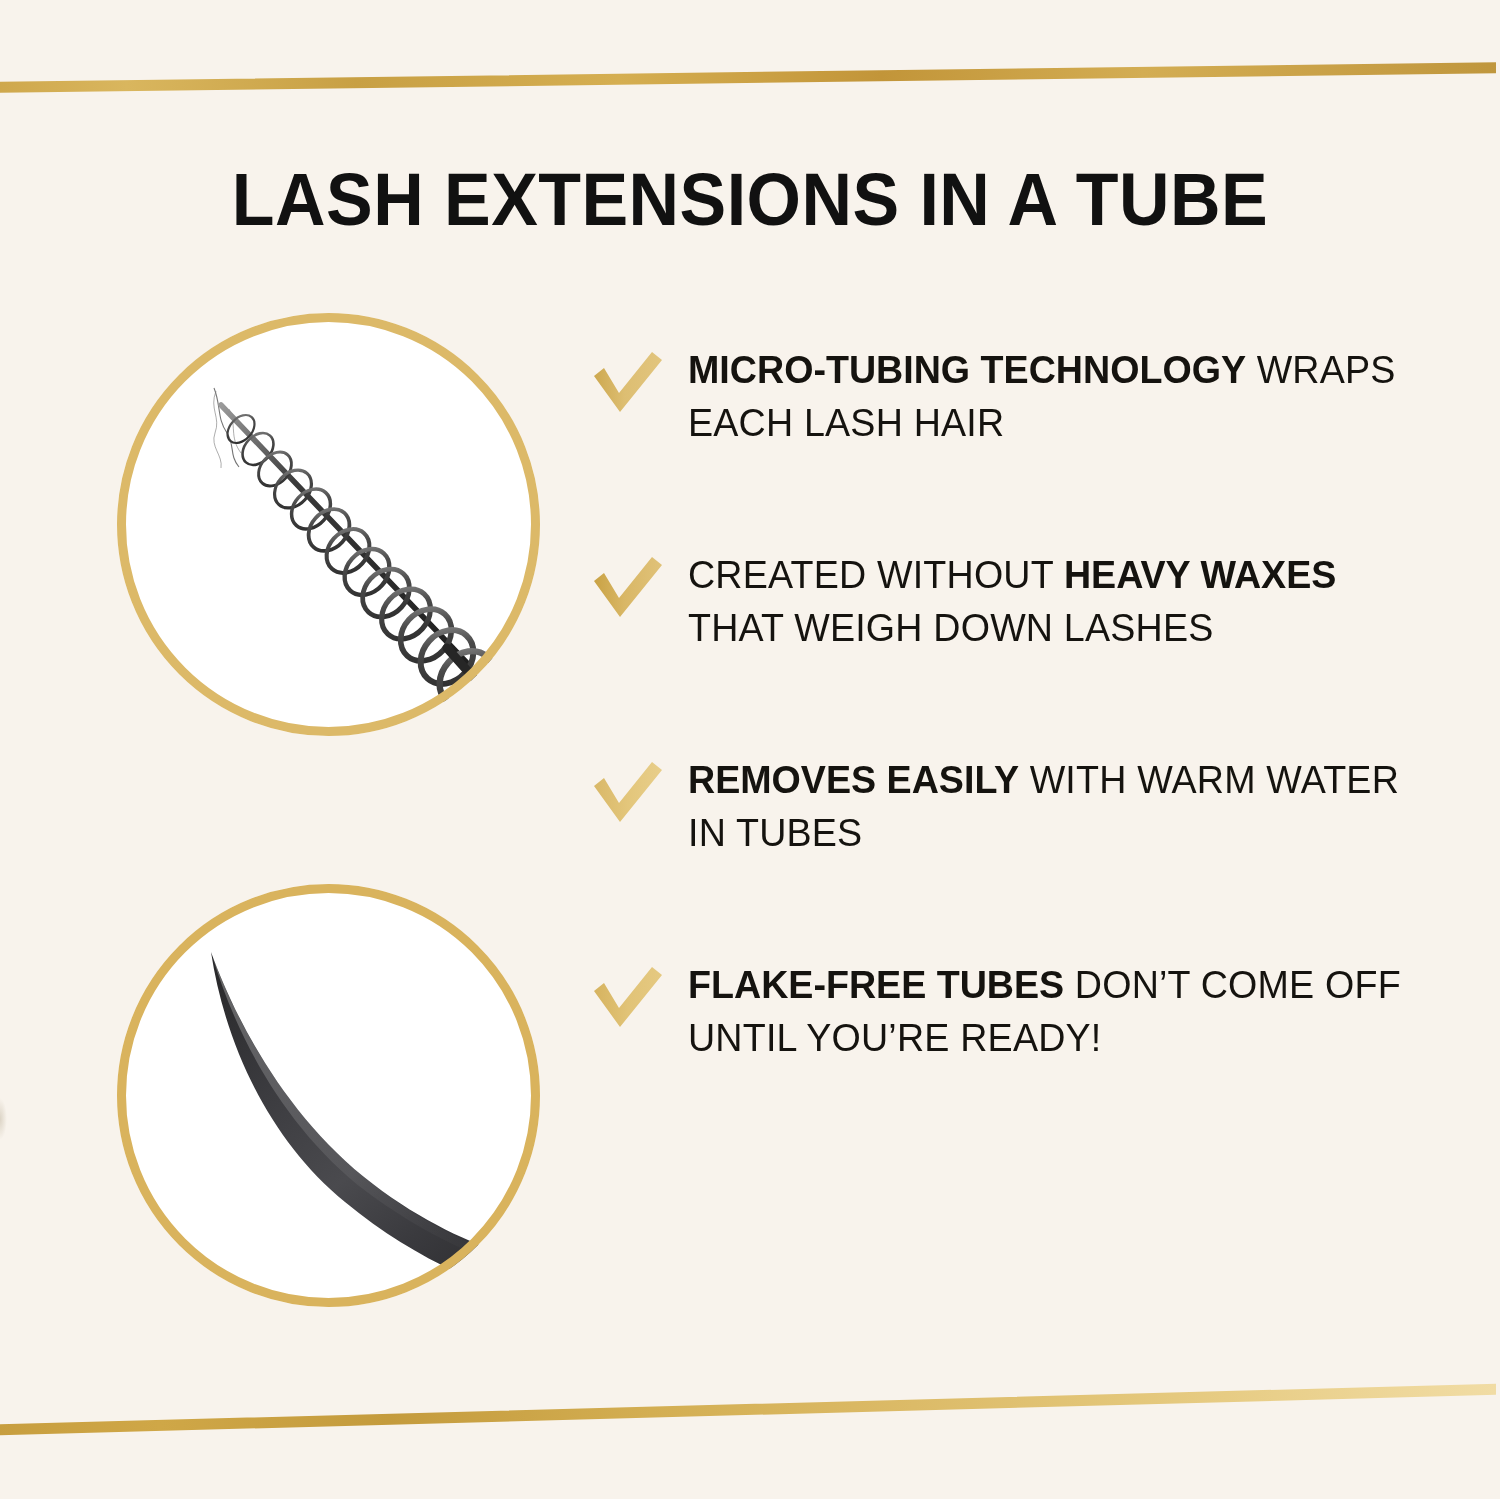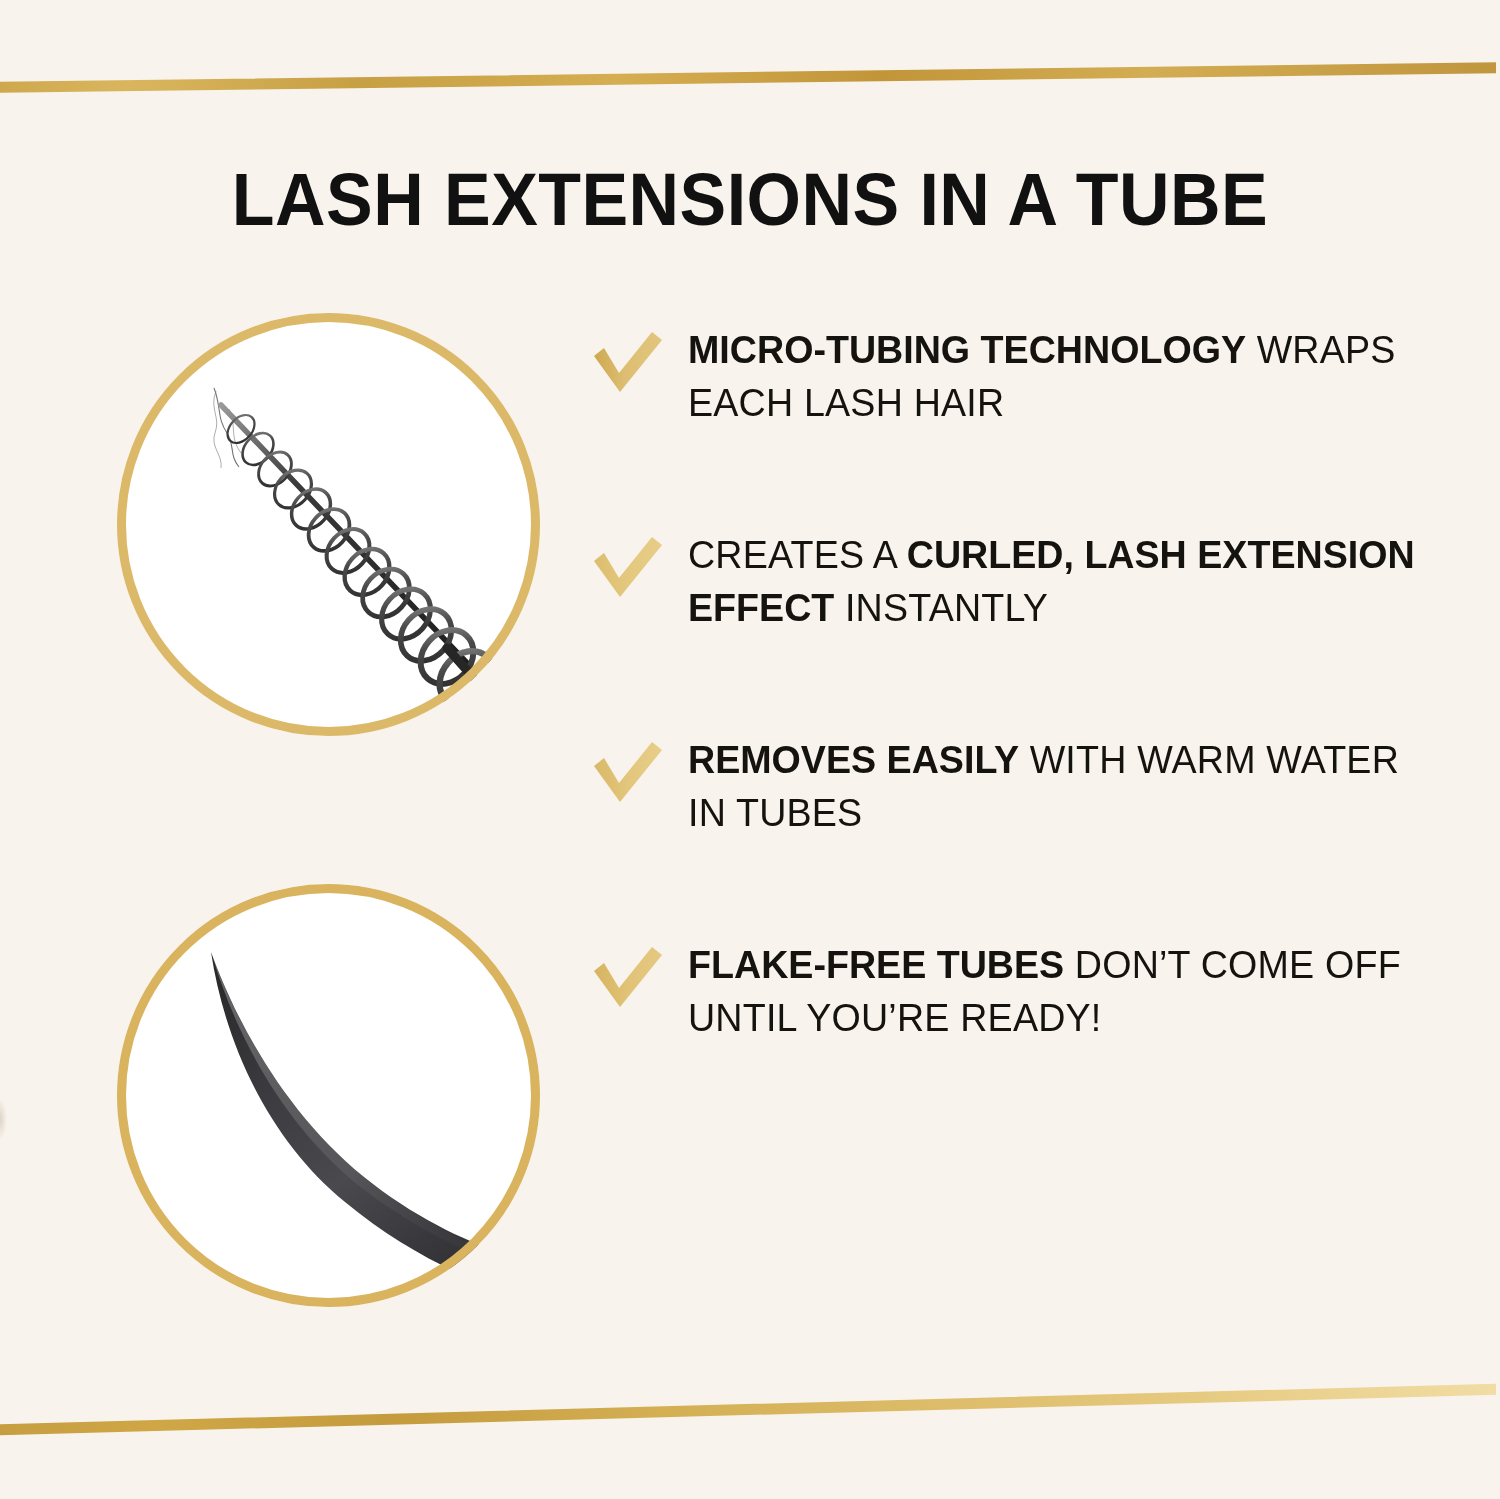--- a/index.html
+++ b/index.html
@@ -96,21 +96,21 @@
   #circle-curl         { left: 117px; top: 884px; width: 423px; height: 423px; }
   #ring-curl           { left: 117px; top: 884px; width: 423px; height: 423px;
                          border-color: #d9b35d; }
 
   .circle svg { display: block; width: 100%; height: 100%; }
 
   
   #bullets {
     position: absolute;
     left: 592px;
-    top: 324px;
+    top: 344px;
     width: 840px;
   }
   .bullet {
     position: relative;
     height: 205px;
   }
   .check-icon {
     position: absolute;
     left: 0;
     top: 6px;
@@ -232,36 +232,36 @@
               <stop offset="45%" stop-color="#ddbe72"></stop>
               <stop offset="100%" stop-color="#e2c57e"></stop>
             </linearGradient>
           </defs>
           <path d="M2 26 L 12 18 L 27 43 L 60 2 L 70 10 L 28 62 Z" fill="url(#ck0)"></path>
         </svg>
       </span>
       <div class="bullet-text"><b>MICRO-TUBING TECHNOLOGY</b><span> WRAPS EACH LASH HAIR</span></div>
     </div>
 
-
-    <div class="bullet">
-      <span class="check-icon">
-        <svg viewBox="0 0 72 66" xmlns="http://www.w3.org/2000/svg">
-          <defs>
-            <linearGradient id="ck2" x1="0" y1="0.5" x2="1" y2="0.5">
-              <stop offset="0%" stop-color="#dbbd6e"></stop>
-              <stop offset="50%" stop-color="#e4c87e"></stop>
-              <stop offset="100%" stop-color="#e7cd88"></stop>
-            </linearGradient>
-          </defs>
-          <path d="M2 26 L 12 18 L 27 43 L 60 2 L 70 10 L 28 62 Z" fill="url(#ck2)"></path>
-        </svg>
-      </span>
-      <div class="bullet-text"><span>CREATES A </span><b>CURLED, LASH EXTENSION EFFECT</b><span> INSTANTLY</span></div>
-    </div>
+    <div class="bullet">
+      <span class="check-icon">
+        <svg viewBox="0 0 72 66" xmlns="http://www.w3.org/2000/svg">
+          <defs>
+            <linearGradient id="ck1" x1="0" y1="0.5" x2="1" y2="0.5">
+              <stop offset="0%" stop-color="#c9a244"></stop>
+              <stop offset="45%" stop-color="#d9b766"></stop>
+              <stop offset="100%" stop-color="#e0c279"></stop>
+            </linearGradient>
+          </defs>
+          <path d="M2 26 L 12 18 L 27 43 L 60 2 L 70 10 L 28 62 Z" fill="url(#ck1)"></path>
+        </svg>
+      </span>
+      <div class="bullet-text"><span>CREATED WITHOUT </span><b>HEAVY WAXES</b><span> THAT WEIGH DOWN LASHES</span></div>
+    </div>
+
 
     <div class="bullet">
       <span class="check-icon">
         <svg viewBox="0 0 72 66" xmlns="http://www.w3.org/2000/svg">
           <defs>
             <linearGradient id="ck4" x1="0" y1="0.5" x2="1" y2="0.5">
               <stop offset="0%" stop-color="#d9b868"></stop>
               <stop offset="50%" stop-color="#e3c67b"></stop>
               <stop offset="100%" stop-color="#e8ce8a"></stop>
             </linearGradient>

